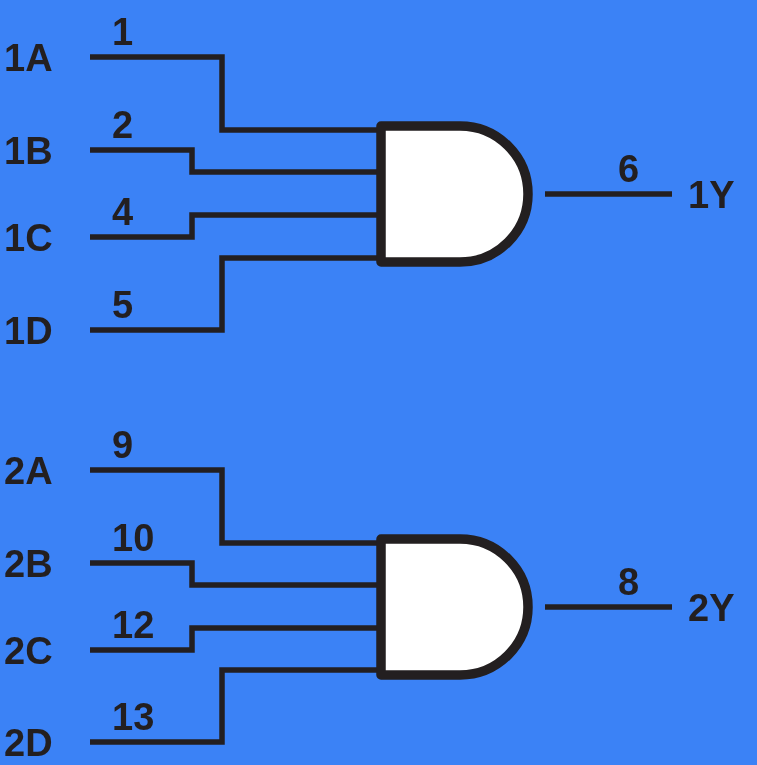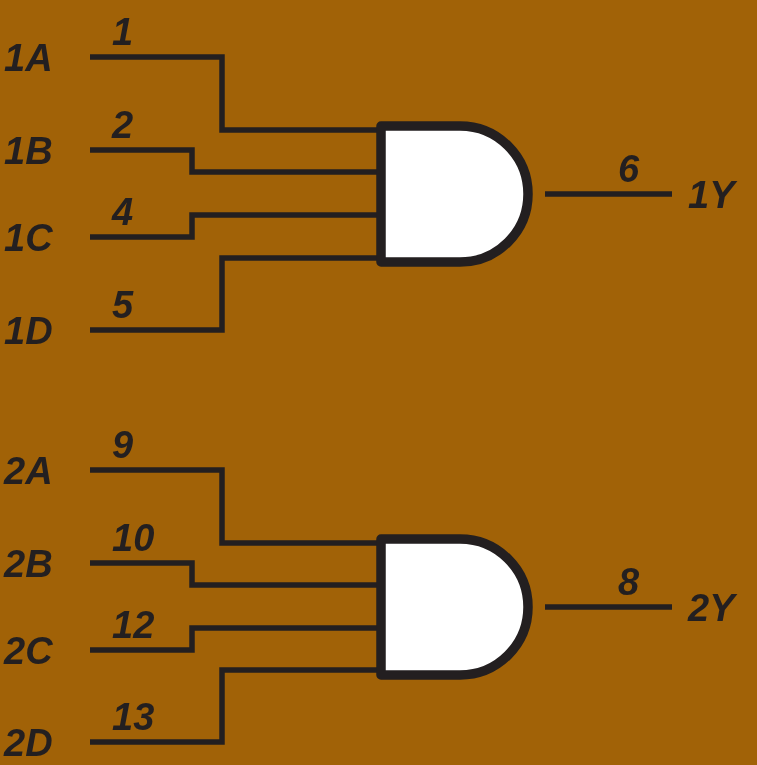--- a/index.html
+++ b/index.html
@@ -7,23 +7,22 @@
     padding: 0;
     background: #ffffff;
   }
   body {
     font-family: "Liberation Sans", sans-serif;
   }
   #schematic {
     position: relative;
     width: 757px;
     height: 765px;
-    background: #a16207;
+    background: #3b82f6;
     overflow: hidden;
-    font-style: italic;
   }
   #schematic svg {
     position: absolute;
     top: 0;
     left: 0;
     display: block;
   }
   .wire {
     fill: none;
     stroke: #231f20;

